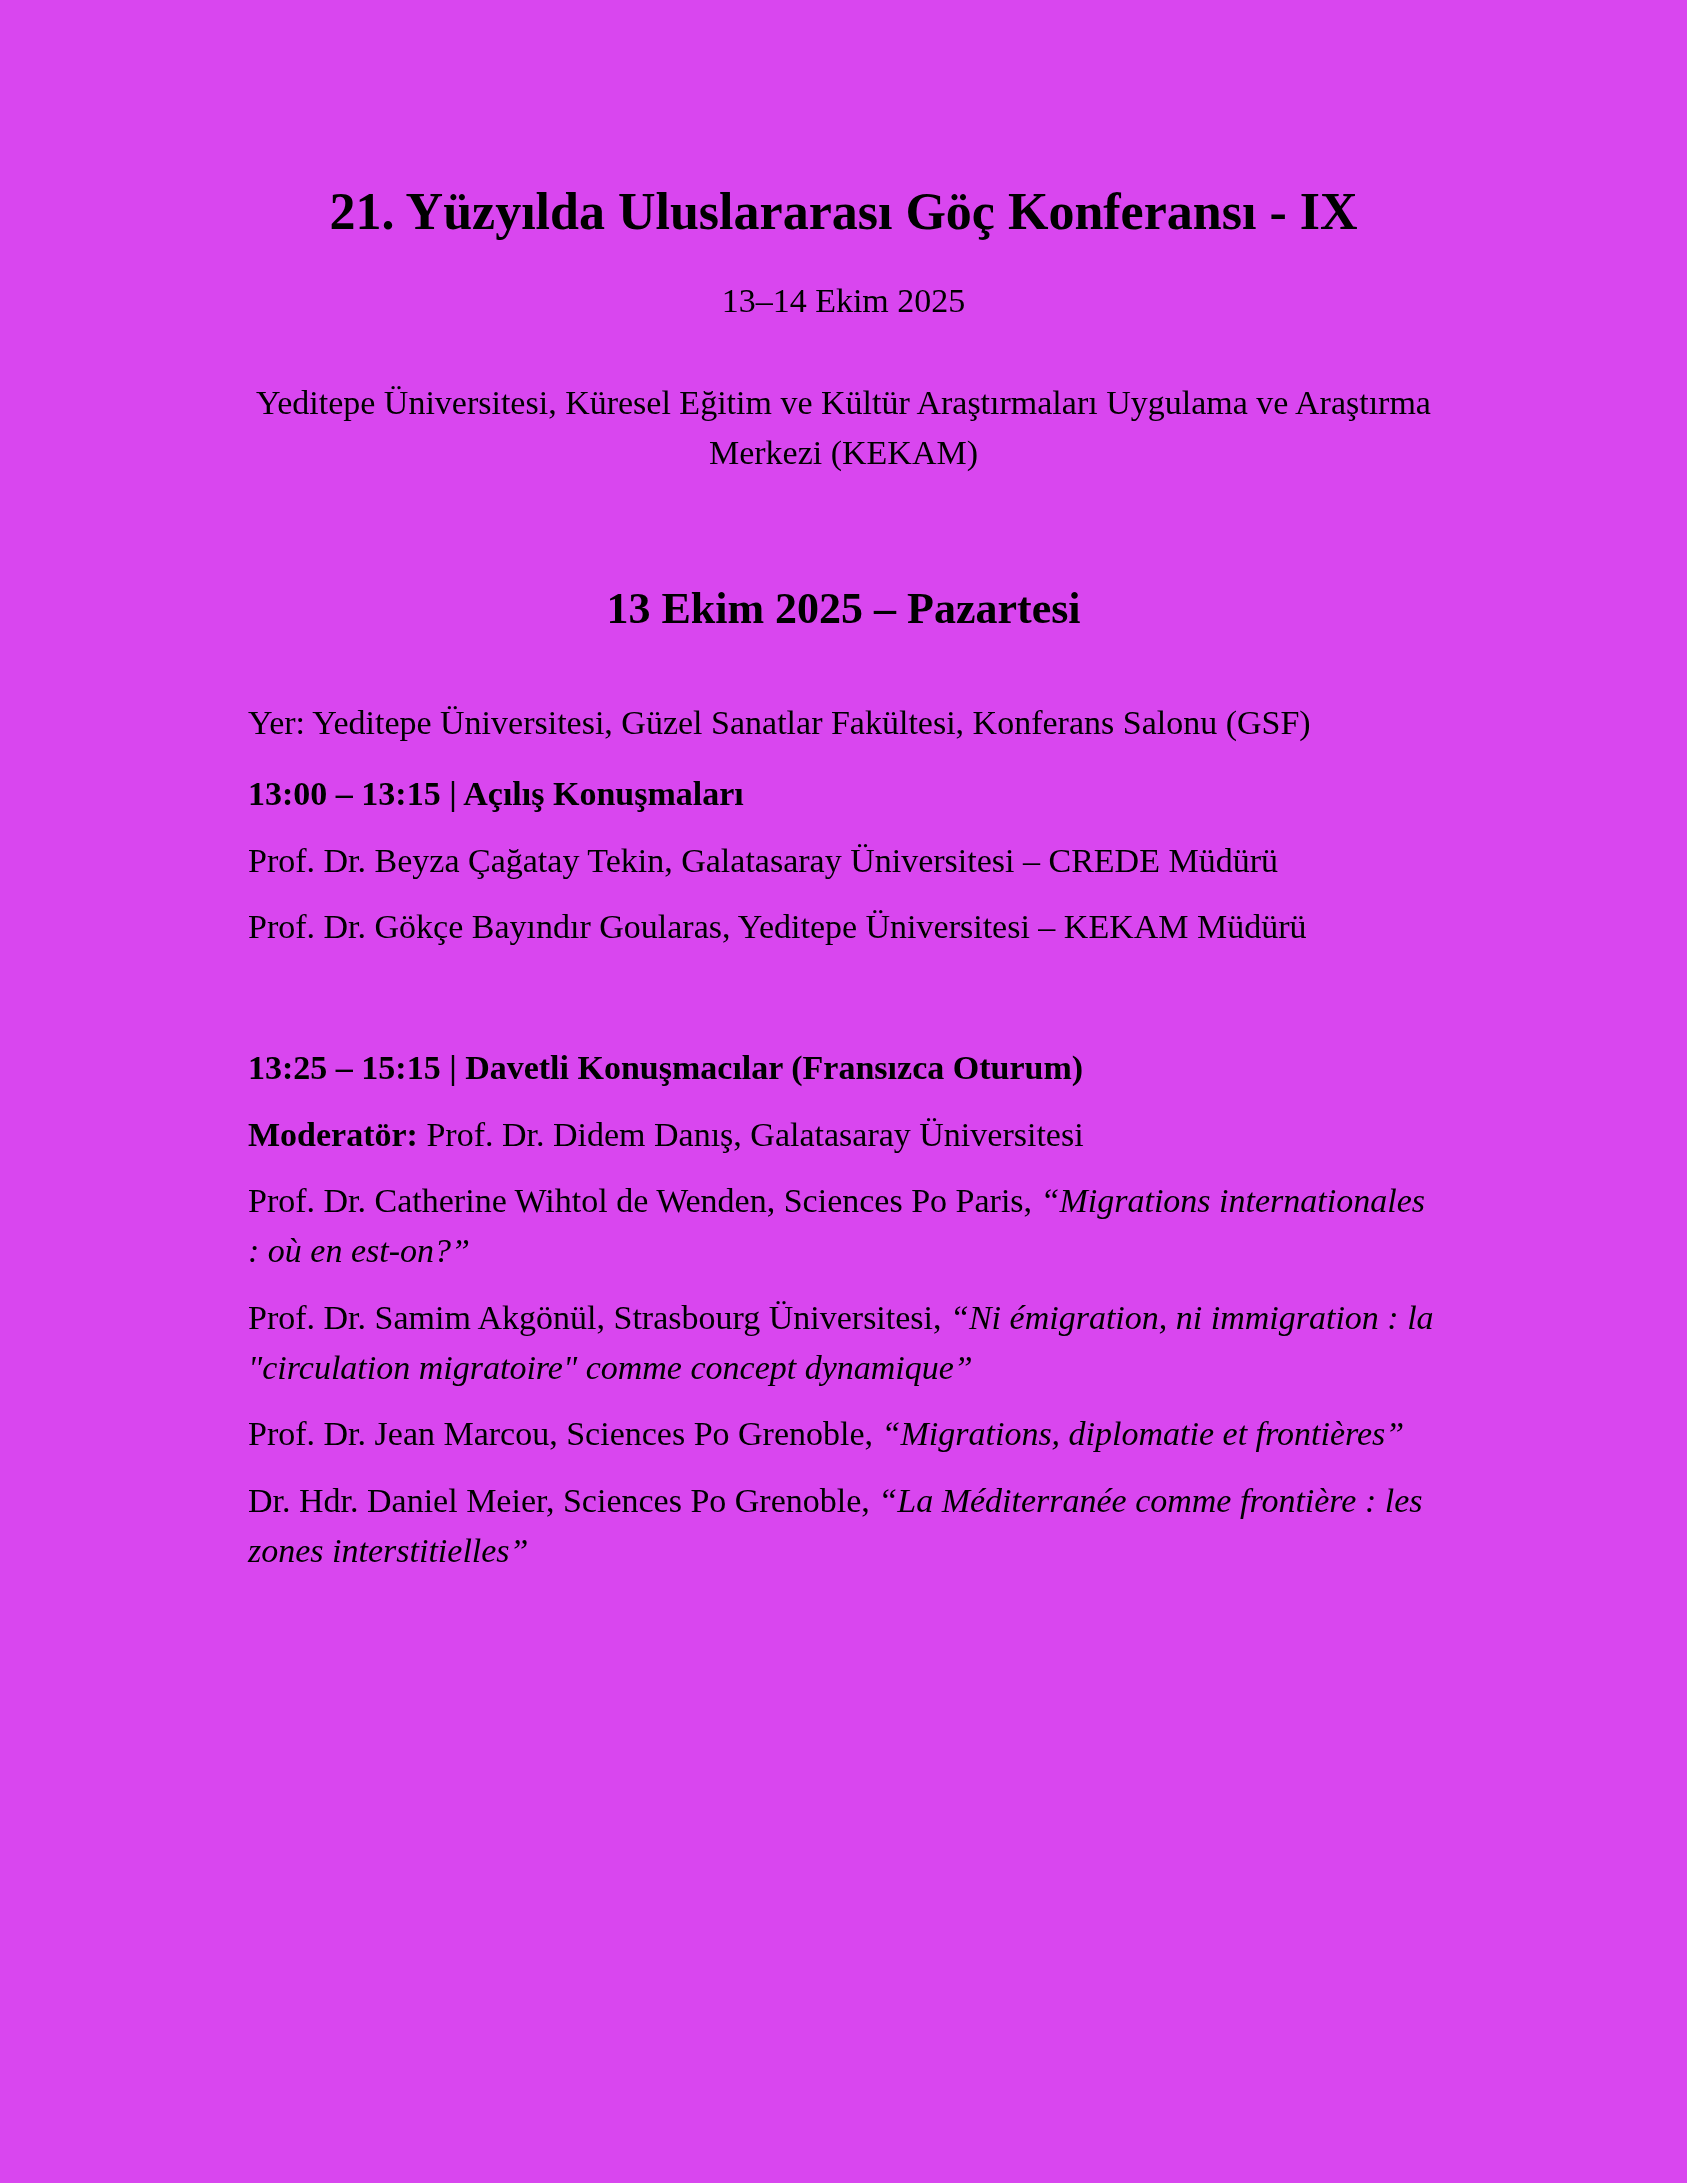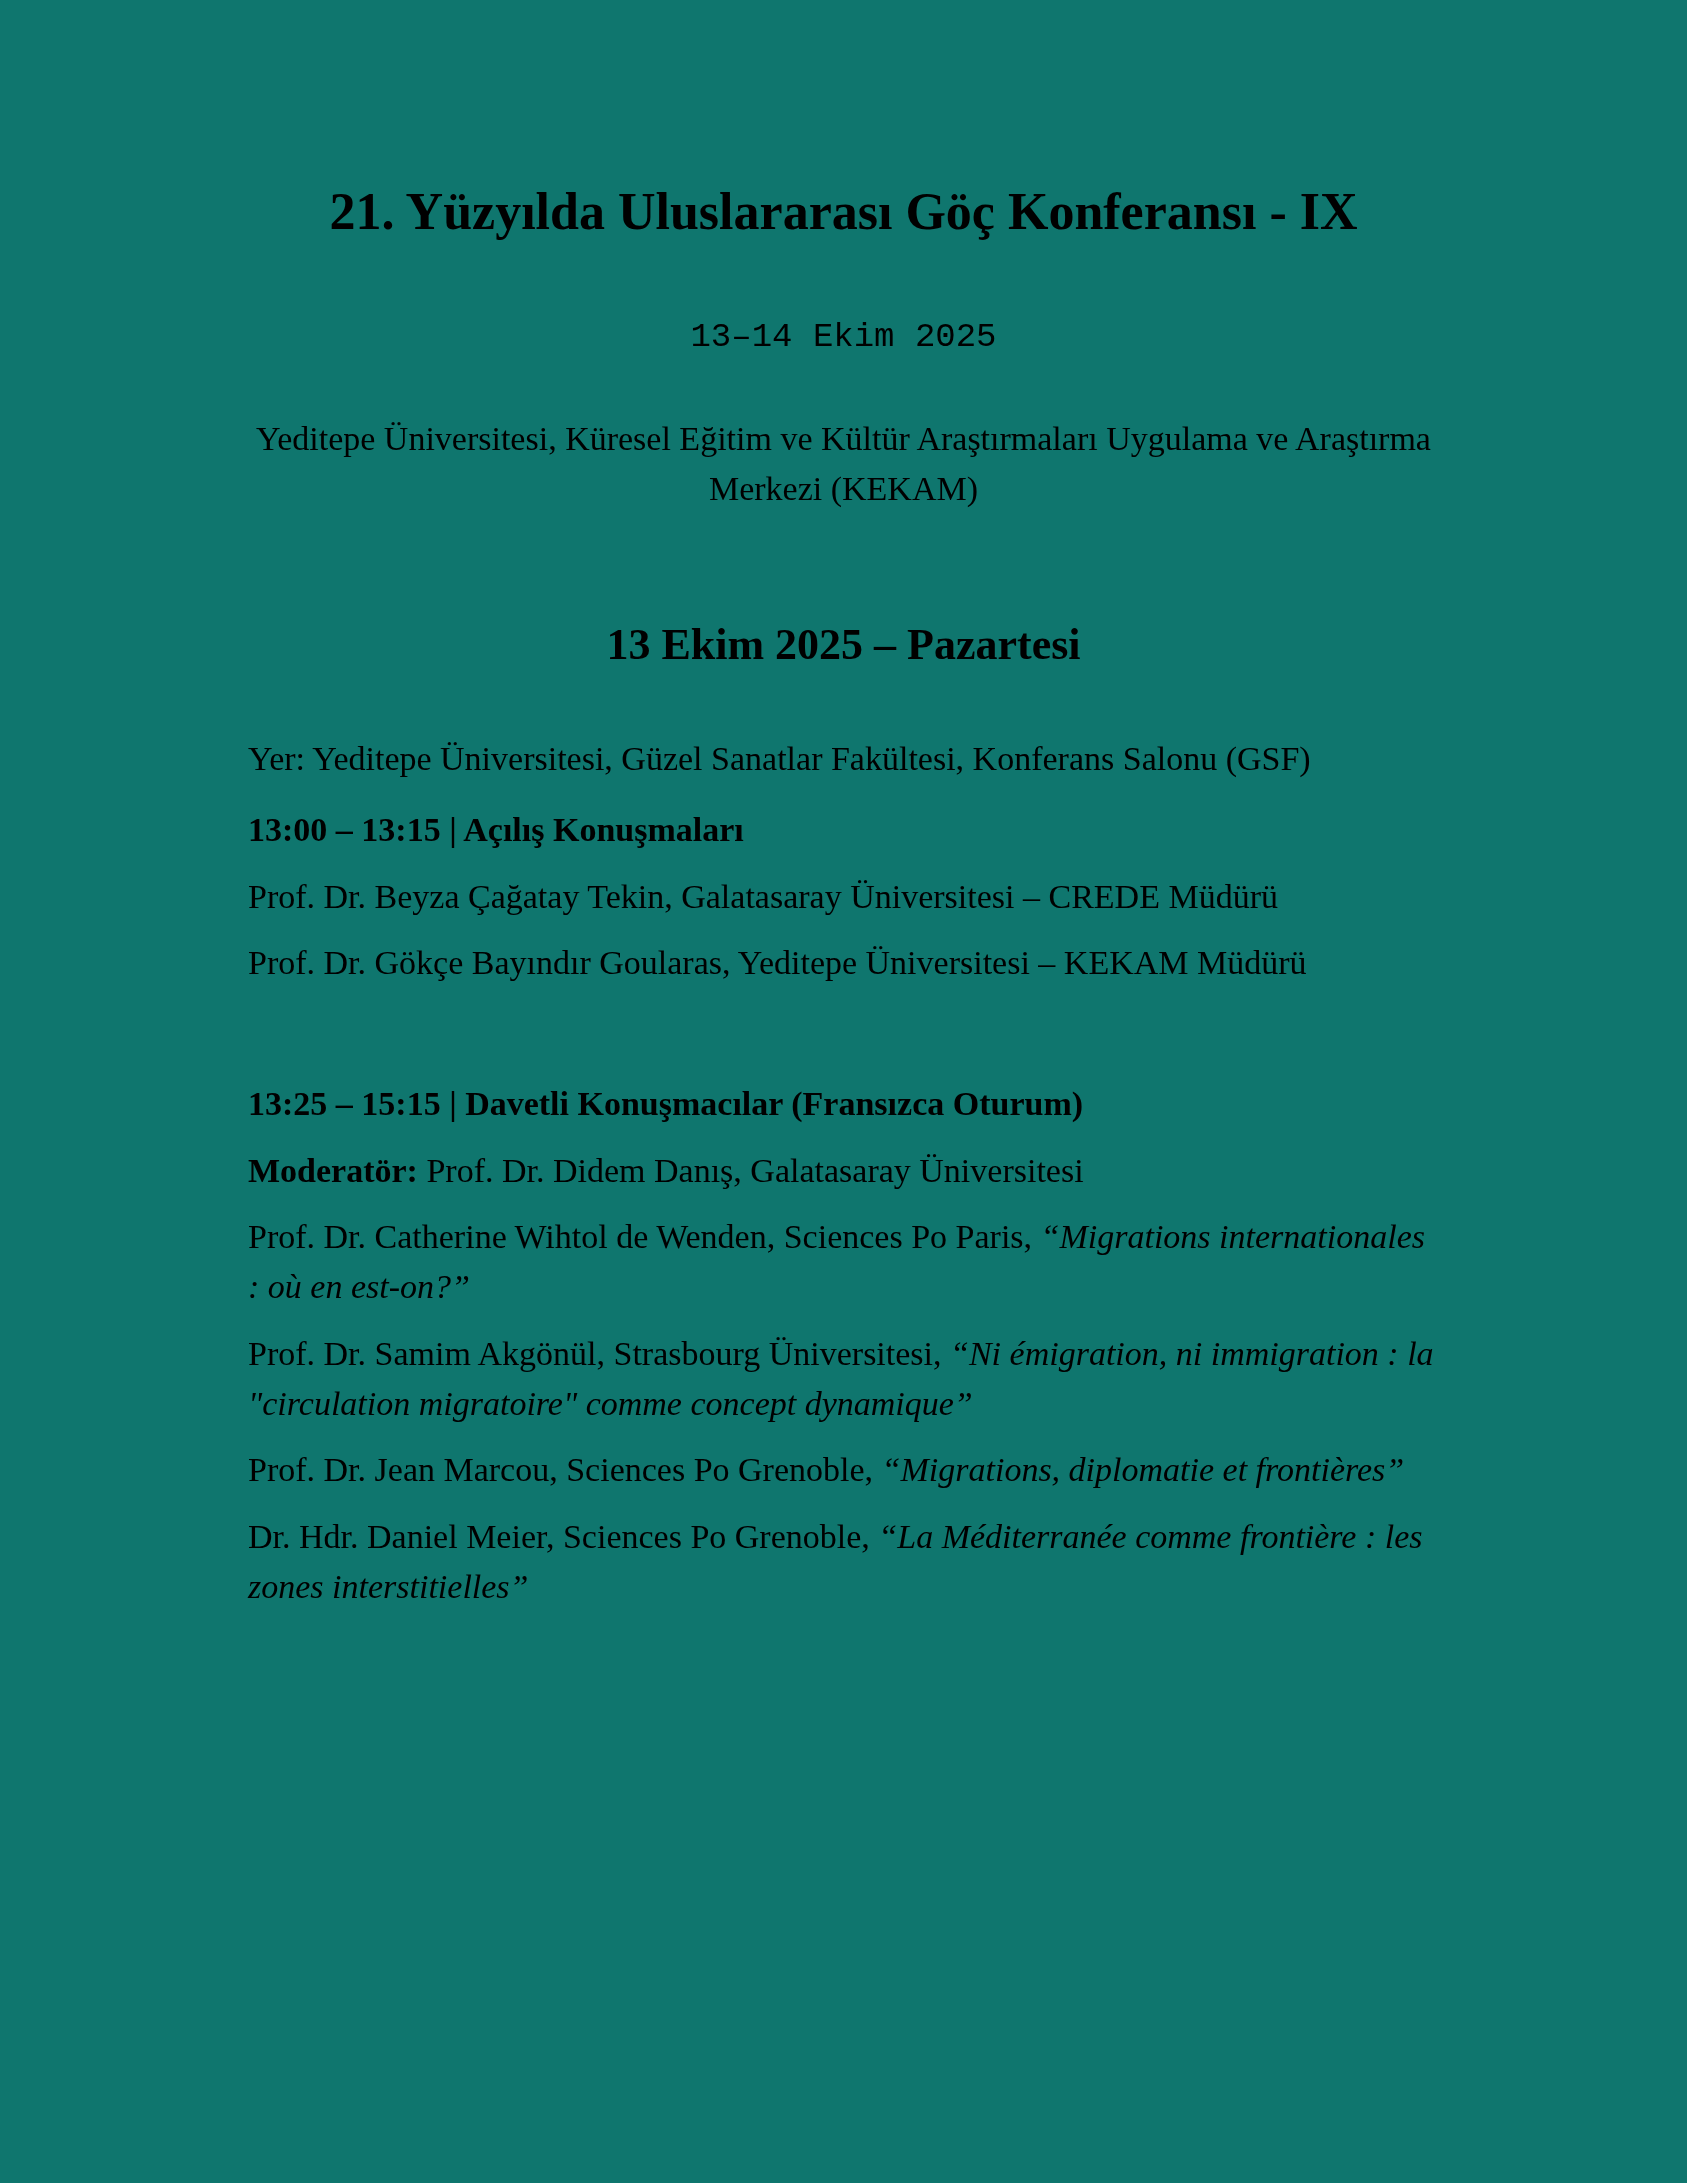--- a/index.html
+++ b/index.html
@@ -4,39 +4,39 @@
 <style>
   html, body {
     margin: 0;
     padding: 0;
     background: #ffffff;
   }
   .page {
     position: relative;
     width: 1687px;
     height: 2183px;
-    background: #0f766e;
+    background: #d946ef;
     color: #000000;
     font-family: "Liberation Serif", "DejaVu Serif", serif;
     font-size: 34px;
     line-height: 50px;
     box-sizing: border-box;
     padding: 180px 248px 0 248px;
     overflow: hidden;
   }
   .center { text-align: center; }
   p { margin: 0; }
   .doc-title {
     font-size: 52px;
     line-height: 64px;
     font-weight: bold;
     margin: 0;
     text-align: center;
   }
-  .date-line { margin-top: 68px; font-family: Liberation Mono, monospace; }
+  .date-line { margin-top: 32px; }
   .org-line-1 { margin-top: 52px; }
   .org-line-2 { margin-top: 26.5px; }
   .day-heading {
     font-size: 44px;
     line-height: 66px;
     font-weight: bold;
     text-align: center;
     margin: 98px 0 0 0;
   }
   .venue-line { margin-top: 56px; }

